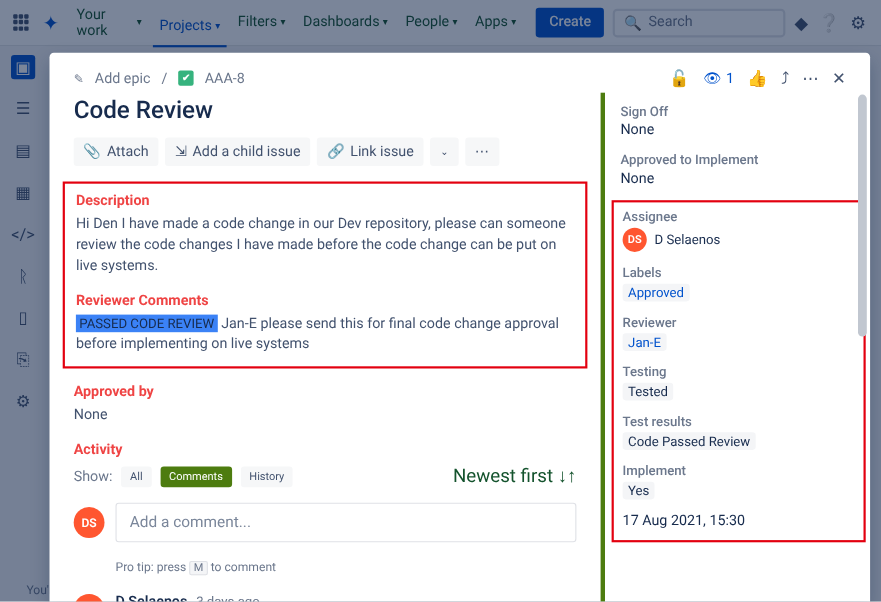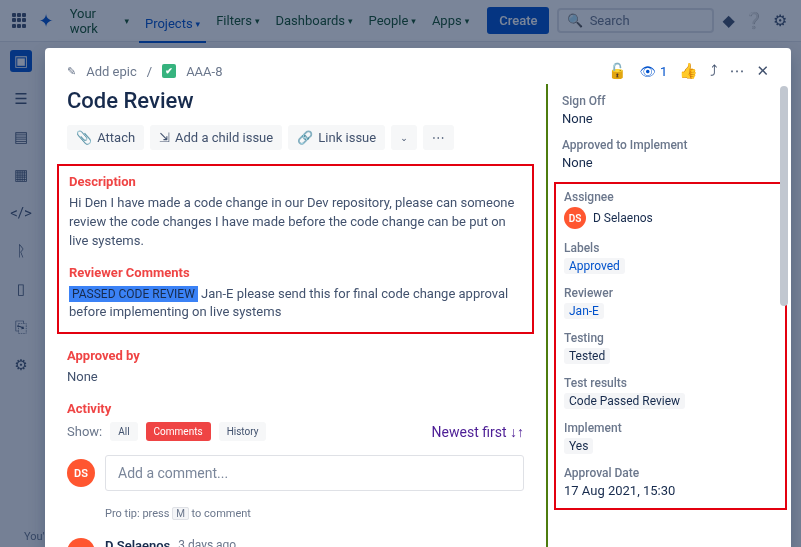--- a/index.html
+++ b/index.html
@@ -32,33 +32,33 @@
 .title{font-size:22px;font-weight:500;margin-bottom:12px}
 .toolbar{display:flex;gap:6px;margin-bottom:14px}
 .tbtn{display:flex;align-items:center;gap:5px;background:#f6f7f8;border:none;padding:5px 9px;border-radius:3px;font-size:13px;color:#42526e;cursor:pointer}
 .redbox{border:2px solid #e3000f;padding:8px 10px;margin:0 -10px 14px}
 .label{font-size:13px;font-weight:700;color:#ef4444;margin-bottom:5px}
 .body-text{font-size:13px;color:#42526e;line-height:1.45}
 .section{margin-bottom:14px}
 .hl{background:#3b82f6;padding:1px 3px;font-size:12px;color:#172b4d}
 .activity-row{display:flex;align-items:center;gap:8px;font-size:13px;color:#6b778c;margin-top:6px}
 .tab{padding:4px 8px;border-radius:3px;background:#f6f7f8;cursor:pointer;font-size:10px;color:#42526e}
-.tab.sel{background:#ef4444;color:#fff}
-.newest{margin-left:auto;font-size:14px;color:#4c1d95;cursor:pointer}
+.tab.sel{background:#4d7c0f;color:#fff}
+.newest{margin-left:auto;font-size:17px;color:#14532d;cursor:pointer}
 .avatar{width:28px;height:28px;border-radius:50%;background:#ff5630;color:#fff;display:flex;align-items:center;justify-content:center;font-size:11px;font-weight:600;flex-shrink:0}
 .comment-input{flex:1;border:1px solid #dfe1e6;border-radius:3px;padding:9px 12px;color:#7a869a;font-size:14px}
 .comment-row{display:flex;gap:10px;margin-top:14px;align-items:center}
 .protip{font-size:11px;color:#6b778c;margin-left:38px;margin-top:16px}
 .kbd{background:#f4f5f7;border:1px solid #dfe1e6;padding:0 3px;border-radius:2px;font-size:10px}
 .comment{display:flex;gap:10px;margin-top:18px}
 .comment-body{font-size:13px}
 .comment-head{display:flex;gap:8px;margin-bottom:4px}
 .author{font-weight:600;color:#172b4d}
 .time{color:#6b778c;font-size:12px}
-.side{width:245px;padding:10px 12px 0 14px;overflow:hidden;border-left:2px solid #4d7c0f;position:relative}
+.side{width:245px;padding:10px 12px 0 14px;overflow:hidden;border-left:4px solid #4d7c0f;position:relative}
 .field{margin-bottom:12px;font-size:12px}
 .field-label{color:#6b778c;font-size:12px;margin-bottom:3px;font-weight:500}
 .field-val{color:#172b4d;font-size:13px}
 .chip{display:inline-block;background:#f4f5f7;padding:1px 5px;border-radius:3px;font-size:12px}
 .chip.blue{color:#0052cc}
 .assignee-row{display:flex;align-items:center;gap:7px}
 .av-sm{width:22px;height:22px;border-radius:50%;background:#ff5630;color:#fff;display:flex;align-items:center;justify-content:center;font-size:10px;font-weight:600}
 .side-redbox{border:2px solid #e3000f;padding:6px 8px;margin:0 -8px}
 .scrollthumb{position:absolute;right:3px;top:2px;width:8px;height:220px;background:#c1c7d0;border-radius:4px}
 .footnote{position:absolute;bottom:4px;left:24px;font-size:11px;color:#6b778c}
@@ -234,19 +234,18 @@
               <div class="av-sm">DS</div>
               <span>D Selaenos</span>
             </div>
         </div>
         <div class="field"><div class="field-label">Labels</div><span class="chip blue">Approved</span></div>
         <div class="field"><div class="field-label">Reviewer</div><span class="chip blue">Jan-E</span></div>
         <div class="field"><div class="field-label">Testing</div><span class="chip">Tested</span></div>
         <div class="field"><div class="field-label">Test results</div><span class="chip">Code Passed Review</span></div>
         <div class="field"><div class="field-label">Implement</div><span class="chip">Yes</span></div>
         <div class="field" style="margin-bottom:4px">
-            <div class="field-label">Approval Date</div>
             <div class="field-val">17 Aug 2021, 15:30</div>
           </div>
       </div>
     </div>
   </div>
 </div>
 
 </body></html>

